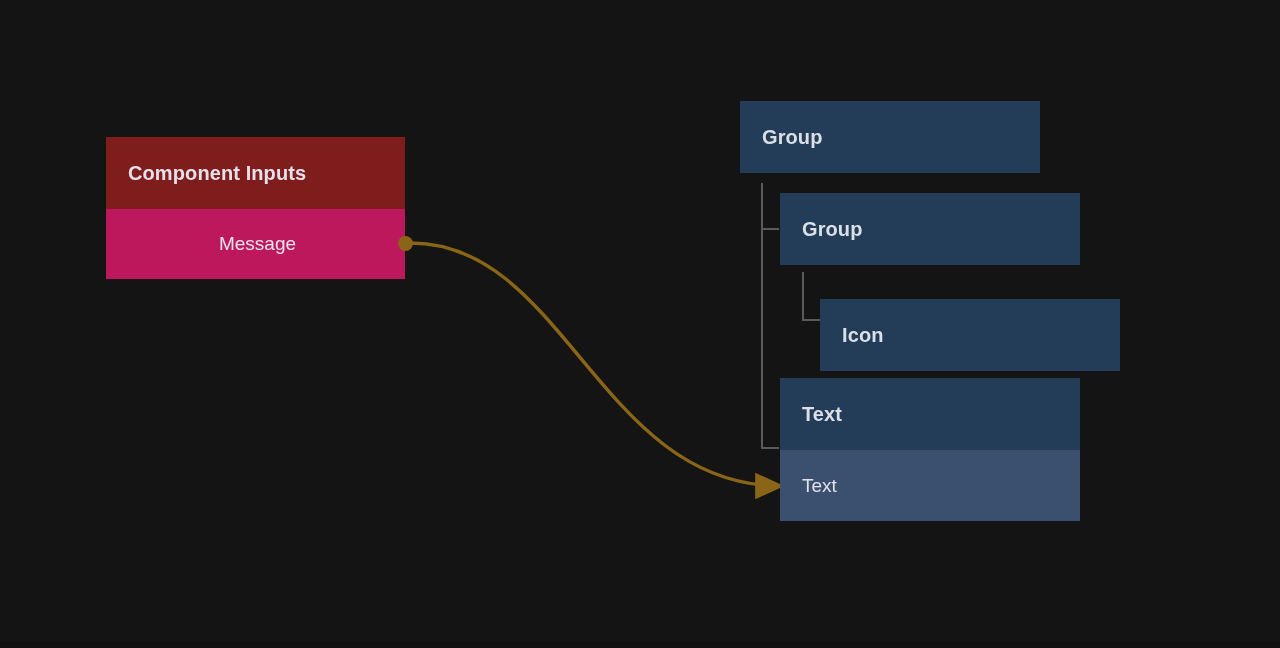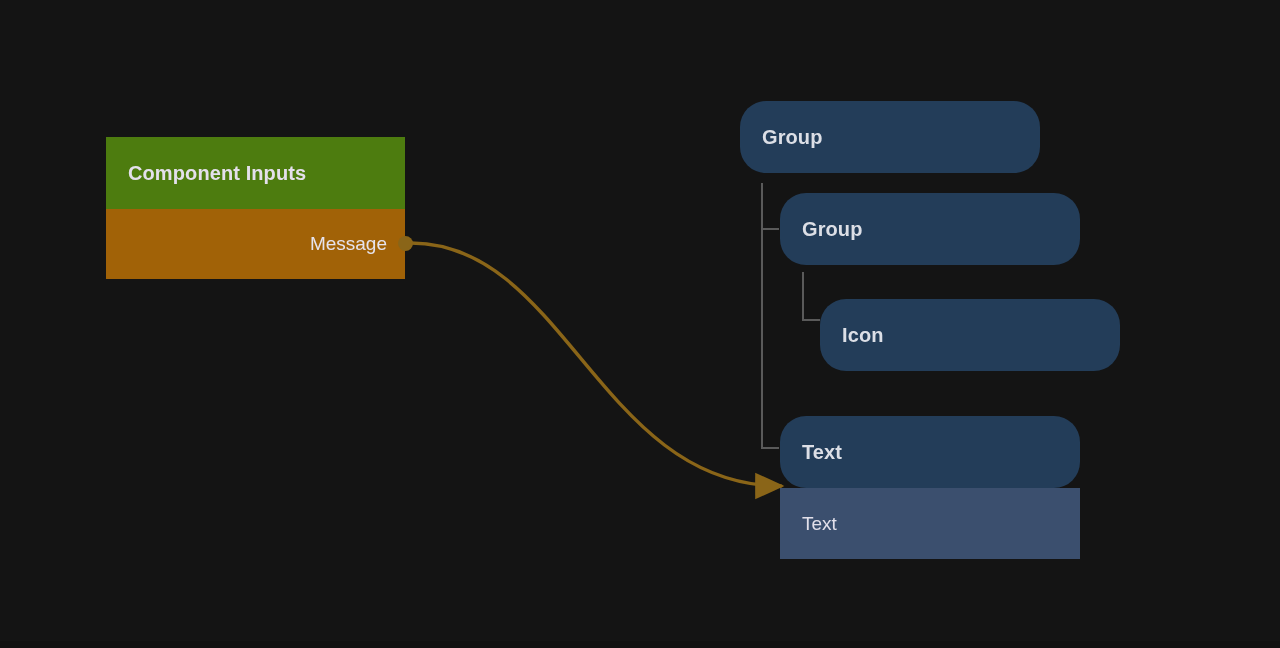--- a/index.html
+++ b/index.html
@@ -71,41 +71,41 @@
     white-space: nowrap;
   }
 
   
   .node-inputs {
     left: 106px;
     top: 137px;
     width: 299px;
   }
   .node-inputs .node-header {
-    background: #4d7c0f;
+    background: #7f1d1d;
     color: #e4e0ec;
     height: 72px;
     padding-left: 22px;
   }
   .node-inputs .node-row {
-    background: #a16207;
-    justify-content: flex-end;
+    background: #be185d;
+    justify-content: center;
     padding-right: 18px;
     height: 70px;
     color: #e6e3ed;
   }
 
   
-  .blue-header { background: #233d59; border-radius: 26px; }
+  .blue-header { background: #233d59; }
   .blue-body   { background: #3b4f6e; }
 
   .node-group-1 { left: 740px; top: 101px;  width: 300px; }
   .node-group-2 { left: 780px; top: 193px;  width: 300px; }
   .node-icon    { left: 820px; top: 299px;  width: 300px; }
-  .node-text    { left: 780px; top: 378px;  width: 300px; margin-top: 38px; }
+  .node-text    { left: 780px; top: 378px;  width: 300px; }
 
   .node-group-1 .node-header,
   .node-group-2 .node-header,
   .node-icon .node-header,
   .node-text .node-header { background: #233d59; }
 
   .node-text .node-row { background: #3b4f6e; height: 71px; justify-content: flex-start; }
 
   
   .guide {

